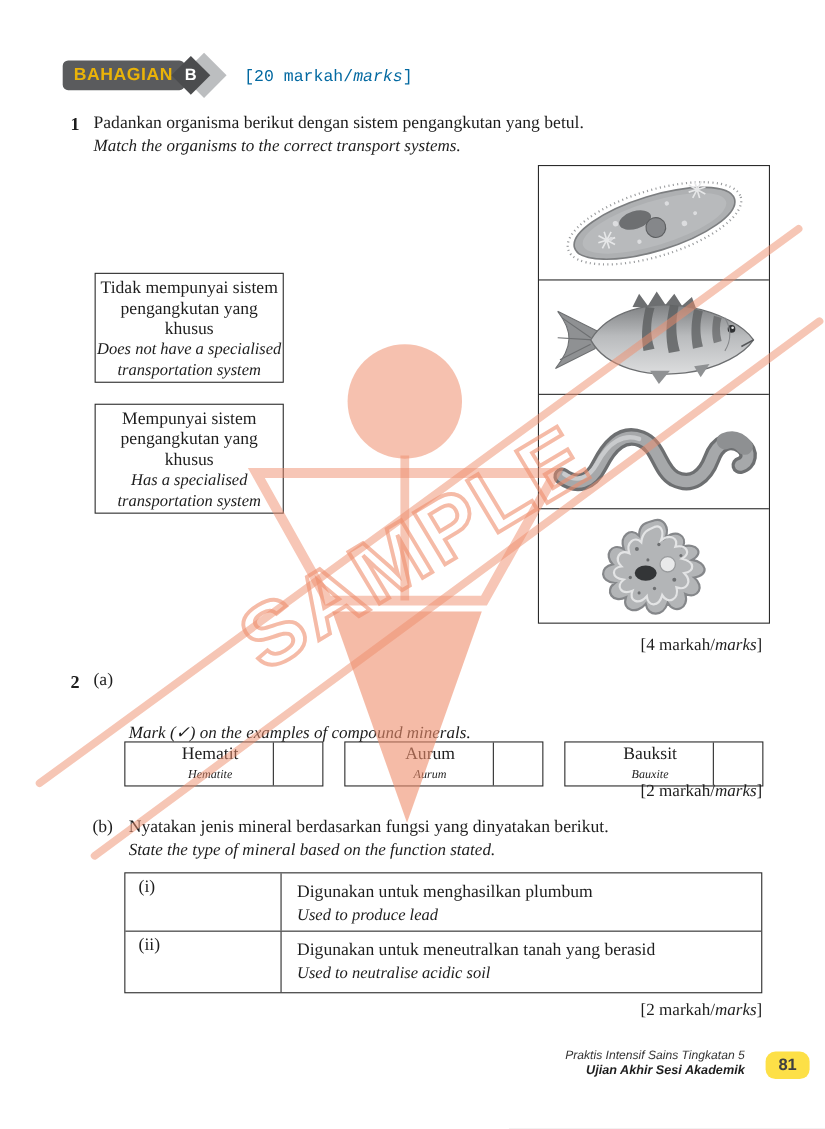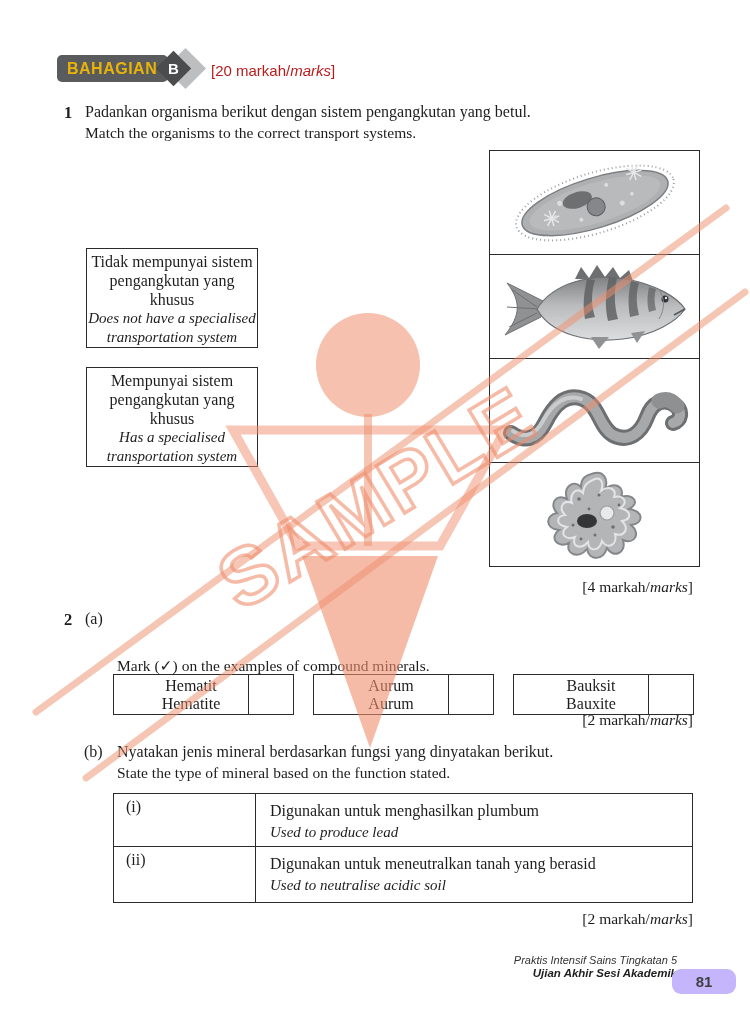--- a/index.html
+++ b/index.html
@@ -11,59 +11,59 @@
   
   .badge{left:57px;top:55px;height:27px;}
   .badge-rect{position:absolute;left:0;top:0;width:111px;height:27px;background:#5a5b5d;border-radius:5px;
               color:#eab308;font-family:"Liberation Sans",sans-serif;font-weight:bold;font-size:16px;
               letter-spacing:.5px;display:flex;align-items:center;padding-left:10px;box-sizing:border-box;}
   .diamond-light{position:absolute;left:114px;top:-1px;width:29px;height:29px;background:#bcbec0;transform:rotate(45deg);}
   .diamond-dark{position:absolute;left:104px;top:1px;width:25px;height:25px;background:#4b4c4e;transform:rotate(45deg);
                 display:flex;align-items:center;justify-content:center;}
   .diamond-dark span{transform:rotate(-45deg);color:#fff;font-family:"Liberation Sans",sans-serif;
                      font-weight:bold;font-size:15px;}
-  .hdr-marks{left:211px;top:62px;font-family:Liberation Sans, sans-serif;font-size:15px;color:#b91c1c;}
+  .hdr-marks{left:222px;top:62px;font-family:Liberation Mono, monospace;font-size:15px;color:#0369a1;}
 
   .qnum{font-weight:bold;font-size:16.5px;}
   .qtext{font-size:16px;}
-  .qen{font-size:15.5px;}
+  .qen{font-size:15.5px;font-style:italic;}
 
   .optbox{border:1.5px solid #2b2b2b;text-align:center;box-sizing:border-box;padding-top:3px;}
   .optbox .ms{font-size:16px;line-height:19px;}
   .optbox .en{font-size:15px;line-height:19px;font-style:italic;}
 
   .orgcol{left:489px;top:150px;width:211px;border:1.5px solid #2b2b2b;box-sizing:border-box;}
   .orgcell{height:103px;border-bottom:1.5px solid #2b2b2b;display:flex;align-items:center;justify-content:center;}
   .orgcell:last-child{border-bottom:none;}
 
   .marks{font-size:15.5px;}
 
   .minbox{top:674px;width:181px;height:41px;border:1.5px solid #2b2b2b;box-sizing:border-box;display:flex;padding-left:20px;}
   .minlabel{flex:1;text-align:center;padding-top:1px;}
   .minlabel .ms{font-size:16px;line-height:19px;}
-  .minlabel .en{font-size:16px;line-height:18px;}
+  .minlabel .en{font-size:11px;line-height:18px;font-style:italic;}
   .mincheck{width:44px;border-left:1.5px solid #2b2b2b;}
 
   .ftable{left:113px;top:793px;width:580px;border:1.5px solid #2b2b2b;box-sizing:border-box;}
   .frow{display:flex;border-bottom:1.5px solid #2b2b2b;}
   .frow:last-child{border-bottom:none;}
   .fcell-label{width:142px;border-right:1.5px solid #2b2b2b;box-sizing:border-box;
                padding:4px 0 0 12px;font-size:16px;}
   .fcell-text{flex:1;padding:6px 0 2px 14px;}
   .fcell-text .ms{font-size:16px;line-height:22px;}
   .fcell-text .en{font-size:15px;line-height:20px;font-style:italic;}
   .frow1{height:52px;} .frow2{height:55px;}
 
   .footer-lines{right:73px;top:954px;text-align:right;font-family:"Liberation Sans",sans-serif;
                 font-style:italic;color:#333;line-height:13px;}
   .footer-series{font-size:11px;}
   .footer-title{font-size:11.5px;font-weight:bold;color:#1d1d1d;}
-  .page-badge{right:14px;top:956px;width:64px;height:25px;background:#c4b5fd;border-radius:9px;
+  .page-badge{right:14px;top:956px;width:40px;height:25px;background:#fde047;border-radius:9px;
               display:flex;align-items:center;justify-content:center;
-              font-family:"Liberation Sans",sans-serif;font-weight:bold;font-size:15px;color:#3f4041;margin-top:13px;}
+              font-family:"Liberation Sans",sans-serif;font-weight:bold;font-size:15px;color:#3f4041;}
 
   .watermark{left:0;top:0;z-index:5;pointer-events:none;}
 </style>
 </head>
 <body>
 
 <div id="page">
 
   <div class="abs badge">
     <div class="diamond-light"></div>

